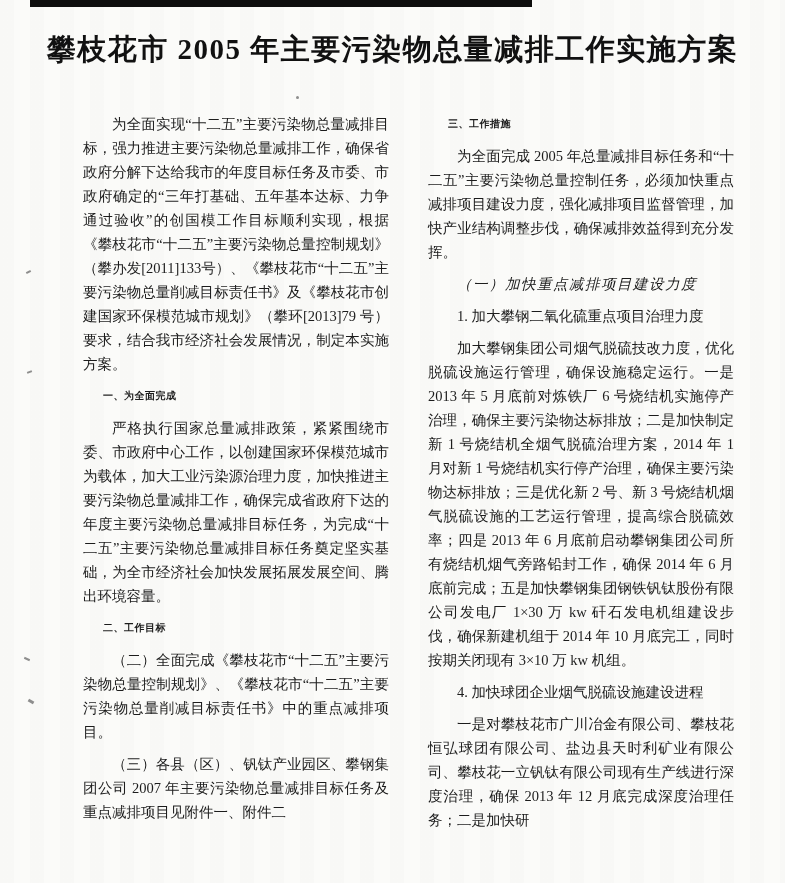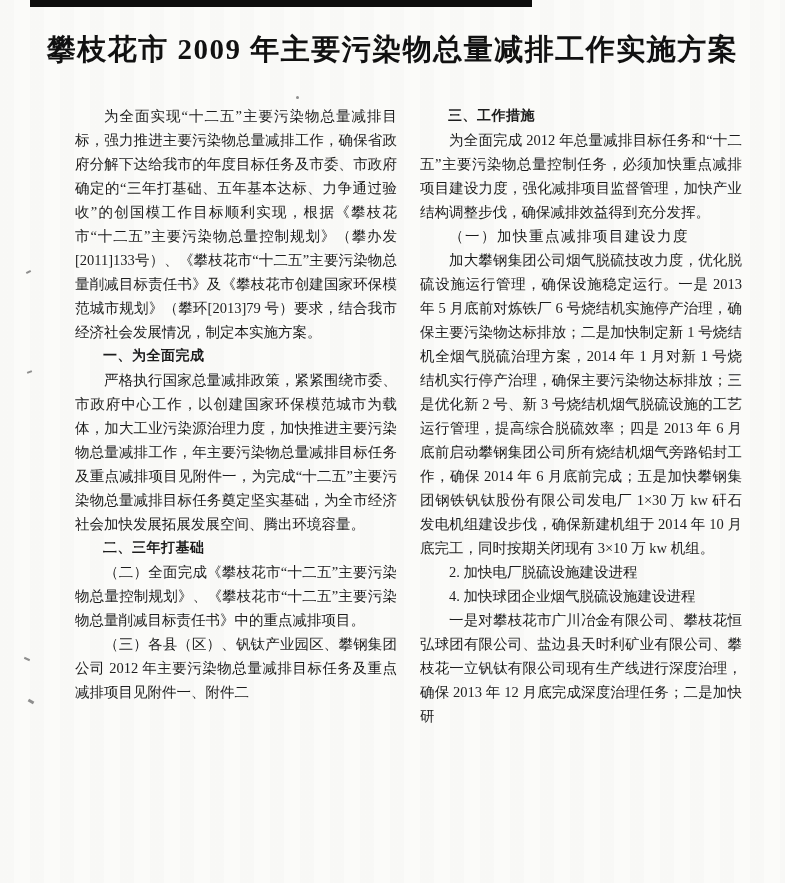--- a/index.html
+++ b/index.html
@@ -49,65 +49,66 @@
     gap: 23px;
   }
   .col {
     width: 322px;
     font-size: 14.5px;
     line-height: 24px;
     text-align: justify;
     text-justify: inter-ideograph;
   }
   .col p {
-    margin: 0;
+    margin: 8px;
     text-indent: 2em;
   }
   .h-bold {
     font-weight: bold;
     font-family: Liberation Serif, serif;
-    font-size: 14px;
+    font-size: 10px;
     letter-spacing: 0.5px;
   }
   .h-kai {
+    font-style: italic;
     letter-spacing: 1.5px;
   }
   .speck {
     position: absolute;
     background: #6a6a6a;
     opacity: 0.75;
   }
   .speck.s1 { left: 26px;  top: 271px; width: 5px; height: 2px; transform: rotate(-28deg); }
   .speck.s2 { left: 27px;  top: 371px; width: 5px; height: 2px; transform: rotate(-20deg); }
   .speck.s3 { left: 24px;  top: 658px; width: 6px; height: 2px; transform: rotate(24deg); }
   .speck.s4 { left: 28px;  top: 700px; width: 6px; height: 3px; transform: rotate(30deg); }
   .speck.s5 { left: 296px; top: 96px;  width: 3px; height: 3px; border-radius: 50%; }
 </style>
 </head>
 <body>
 
 <div class="scan-top-bar"></div>
 
-<h1 class="doc-title">攀枝花市 2009 年主要污染物总量减排工作实施方案</h1>
+<h1 class="doc-title">攀枝花市 2005 年主要污染物总量减排工作实施方案</h1>
 
 <div class="columns">
   <div class="col">
     <p>为全面实现“十二五”主要污染物总量减排目标，强力推进主要污染物总量减排工作，确保省政府分解下达给我市的年度目标任务及市委、市政府确定的“三年打基础、五年基本达标、力争通过验收”的创国模工作目标顺利实现，根据《攀枝花市“十二五”主要污染物总量控制规划》（攀办发[2011]133号）、《攀枝花市“十二五”主要污染物总量削减目标责任书》及《攀枝花市创建国家环保模范城市规划》（攀环[2013]79 号）要求，结合我市经济社会发展情况，制定本实施方案。</p>
     <p class="h-bold">一、为全面完成</p>
-    <p>严格执行国家总量减排政策，紧紧围绕市委、市政府中心工作，以创建国家环保模范城市为载体，加大工业污染源治理力度，加快推进主要污染物总量减排工作，年主要污染物总量减排目标任务及重点减排项目见附件一，为完成“十二五”主要污染物总量减排目标任务奠定坚实基础，为全市经济社会加快发展拓展发展空间、腾出环境容量。</p>
-    <p class="h-bold">二、三年打基础</p>
+    <p>严格执行国家总量减排政策，紧紧围绕市委、市政府中心工作，以创建国家环保模范城市为载体，加大工业污染源治理力度，加快推进主要污染物总量减排工作，确保完成省政府下达的年度主要污染物总量减排目标任务，为完成“十二五”主要污染物总量减排目标任务奠定坚实基础，为全市经济社会加快发展拓展发展空间、腾出环境容量。</p>
+    <p class="h-bold">二、工作目标</p>
     <p>（二）全面完成《攀枝花市“十二五”主要污染物总量控制规划》、《攀枝花市“十二五”主要污染物总量削减目标责任书》中的重点减排项目。</p>
-    <p>（三）各县（区）、钒钛产业园区、攀钢集团公司 2012 年主要污染物总量减排目标任务及重点减排项目见附件一、附件二</p>
+    <p>（三）各县（区）、钒钛产业园区、攀钢集团公司 2007 年主要污染物总量减排目标任务及重点减排项目见附件一、附件二</p>
   </div>
   <div class="col">
     <p class="h-bold">三、工作措施</p>
-    <p>为全面完成 2012 年总量减排目标任务和“十二五”主要污染物总量控制任务，必须加快重点减排项目建设力度，强化减排项目监督管理，加快产业结构调整步伐，确保减排效益得到充分发挥。</p>
+    <p>为全面完成 2005 年总量减排目标任务和“十二五”主要污染物总量控制任务，必须加快重点减排项目建设力度，强化减排项目监督管理，加快产业结构调整步伐，确保减排效益得到充分发挥。</p>
     <p class="h-kai">（一）加快重点减排项目建设力度</p>
+    <p>1. 加大攀钢二氧化硫重点项目治理力度</p>
     <p>加大攀钢集团公司烟气脱硫技改力度，优化脱硫设施运行管理，确保设施稳定运行。一是 2013 年 5 月底前对炼铁厂 6 号烧结机实施停产治理，确保主要污染物达标排放；二是加快制定新 1 号烧结机全烟气脱硫治理方案，2014 年 1 月对新 1 号烧结机实行停产治理，确保主要污染物达标排放；三是优化新 2 号、新 3 号烧结机烟气脱硫设施的工艺运行管理，提高综合脱硫效率；四是 2013 年 6 月底前启动攀钢集团公司所有烧结机烟气旁路铅封工作，确保 2014 年 6 月底前完成；五是加快攀钢集团钢铁钒钛股份有限公司发电厂 1×30 万 kw 矸石发电机组建设步伐，确保新建机组于 2014 年 10 月底完工，同时按期关闭现有 3×10 万 kw 机组。</p>
-    <p>2. 加快电厂脱硫设施建设进程</p>
     <p>4. 加快球团企业烟气脱硫设施建设进程</p>
     <p>一是对攀枝花市广川冶金有限公司、攀枝花恒弘球团有限公司、盐边县天时利矿业有限公司、攀枝花一立钒钛有限公司现有生产线进行深度治理，确保 2013 年 12 月底完成深度治理任务；二是加快研</p>
   </div>
 </div>
 
 <div class="speck s1"></div>
 <div class="speck s2"></div>
 <div class="speck s3"></div>
 <div class="speck s4"></div>
 <div class="speck s5"></div>

